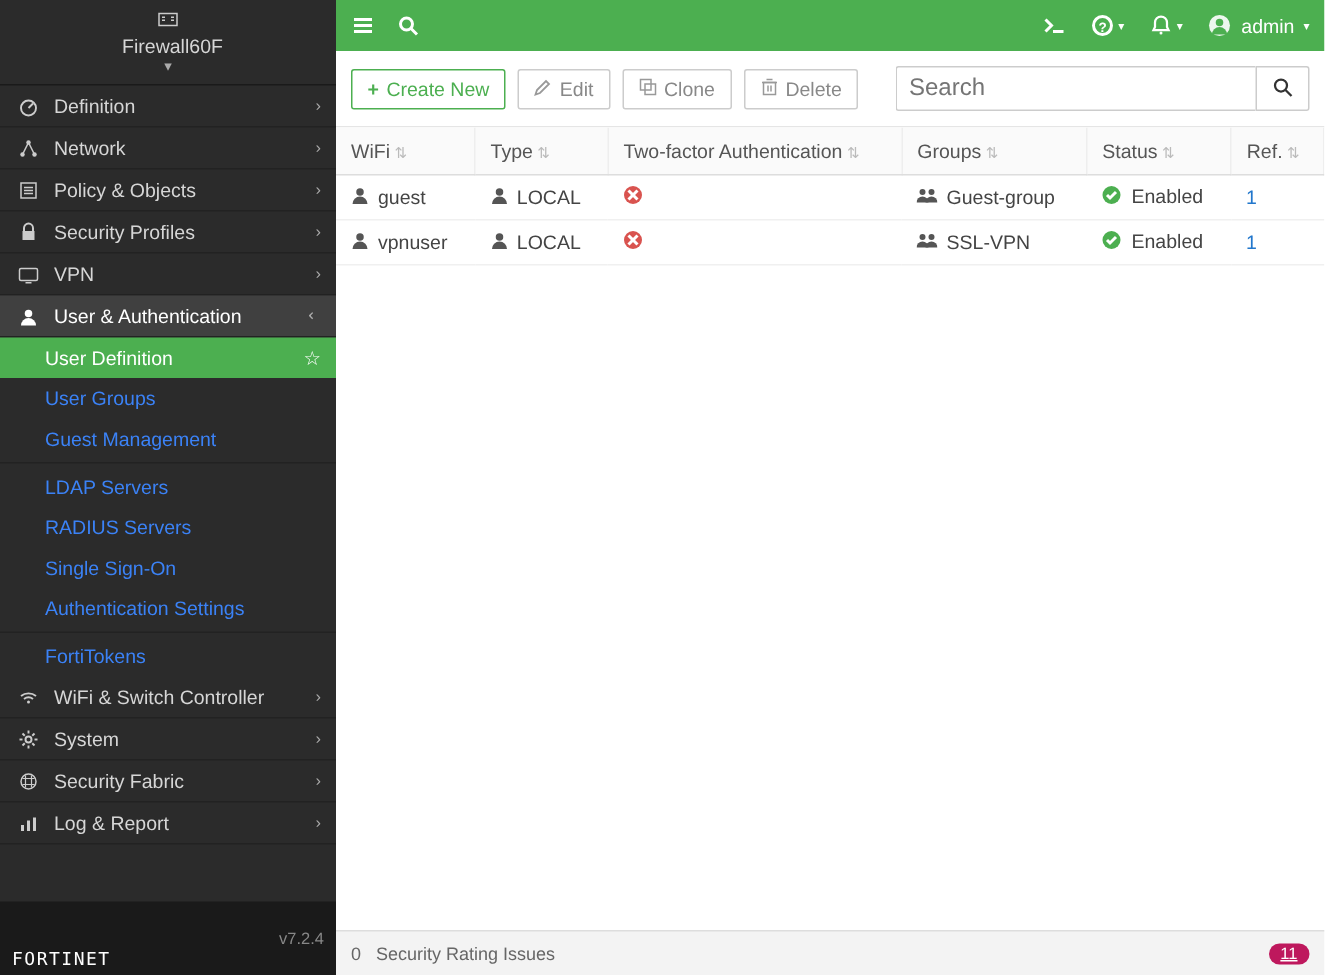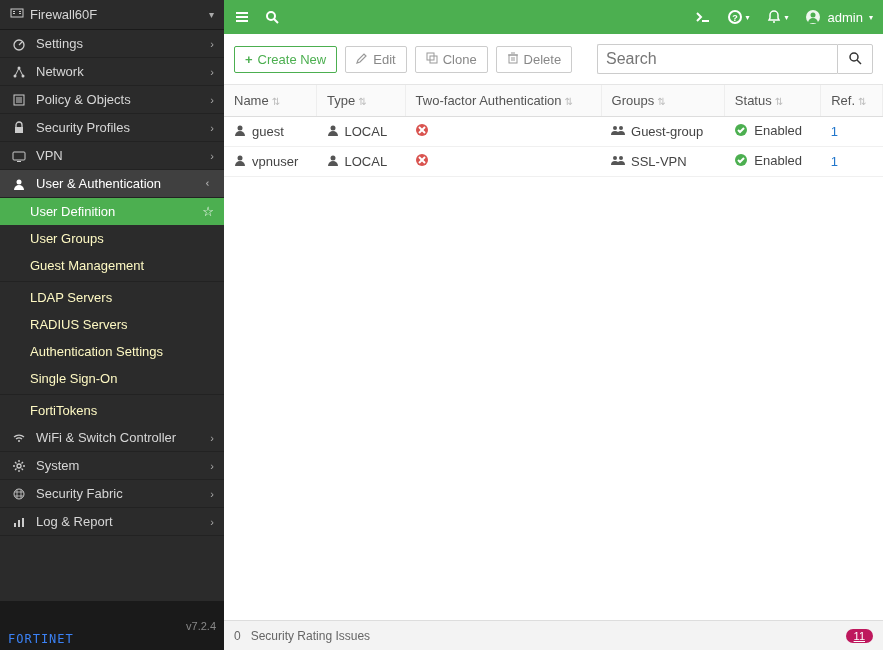--- a/index.html
+++ b/index.html
@@ -1,35 +1,35 @@
 <!DOCTYPE html>
 <html><head>
 <meta charset="utf-8">
 <style>
 * { box-sizing: border-box; margin: 0; padding: 0; }
 html, body { width: 883px; height: 650px; font-family: Arial, sans-serif; font-size: 13px; overflow: hidden; }
 body { display: flex; flex-direction: column; }
 .app { display: flex; flex: 1; height: 620px; }
 .sidebar { width: 224px; background: #2b2b2b; color: #c4c4c4; display: flex; flex-direction: column; }
-.sb-header { display: flex; align-items: center; padding: 6px 10px; border-bottom: 1px solid #1a1a1a; font-size: 13px; color: #d6d6d6; }
+.sb-header { display: flex; align-items: center; padding: 6px 10px; border-bottom: 1px solid #1a1a1a; font-size: 13px; color: #d6d6d6; flex-direction: column; }
 .sb-header .spacer { flex: 1; }
 .sb-header .caret { font-size: 10px; color: #aaa; }
 .nav { flex: 1; overflow-y: auto; }
 .nav-item { display: flex; align-items: center; padding: 6px 10px; cursor: pointer; color: #d6d6d6; border-bottom: 1px solid #222; }
 .nav-item .icon { width: 18px; display: inline-flex; justify-content: center; margin-right: 8px; }
 .nav-item .label { flex: 1; white-space: nowrap; overflow: hidden; text-overflow: ellipsis; }
 .nav-item .chev { font-size: 11px; color: #aaa; }
 .nav-item.expanded { background: #404040; color: #fff; font-weight: normal; }
 .nav-item.expanded .chev { transform: rotate(90deg); display: inline-block; }
-.sub-item { display: flex; align-items: center; padding: 6px 10px 6px 30px; cursor: pointer; color: #fef9c3; font-size: 13px; }
+.sub-item { display: flex; align-items: center; padding: 6px 10px 6px 30px; cursor: pointer; color: #3b82f6; font-size: 13px; }
 .sub-item.active { background: #4caf50; color: #fff; }
 .sub-item .star { margin-left: auto; color: #fff; }
 .sub-divider { border-top: 1px solid #222; margin: 2px 0; }
 .sb-footer { display: flex; align-items: center; justify-content: space-between; padding: 4px 8px; background: #1a1a1a; font-size: 11px; color: #888; }
-.sb-footer .brand { font-family: monospace; letter-spacing: 1px; color: #3b82f6; font-size: 12px; margin-top: 27px; }
+.sb-footer .brand { font-family: monospace; letter-spacing: 1px; color: #ffffff; font-size: 12px; margin-top: 27px; }
 .main { flex: 1; display: flex; flex-direction: column; }
 .topbar { height: 34px; background: #4caf50; display: flex; align-items: center; padding: 0 10px; color: #fff; gap: 12px; }
 .topbar .left { display: flex; gap: 14px; }
 .topbar .right { margin-left: auto; display: flex; align-items: center; gap: 16px; }
 .topbar .icon-btn { cursor: pointer; display: inline-flex; align-items: center; gap: 3px; }
 .topbar .caret-sm { font-size: 8px; }
 .toolbar { display: flex; align-items: center; padding: 10px; gap: 8px; background: #fff; border-bottom: 1px solid #e5e5e5; }
 .btn { display: inline-flex; align-items: center; gap: 5px; padding: 5px 10px; border: 1px solid #ccc; border-radius: 2px; background: #fff; cursor: pointer; color: #888; font-size: 13px; }
 .btn.create { color: #4caf50; border-color: #4caf50; }
 .search-wrap { margin-left: auto; display: flex; }
@@ -68,21 +68,21 @@
       <span class="caret">▾</span>
     </div>
     <div class="nav">
       <div class="nav-item">
         <span class="icon">
             <svg width="14" height="14" viewBox="0 0 14 14">
               <circle cx="7" cy="8" r="5" fill="none" stroke="#ccc" stroke-width="1.3"></circle>
               <line x1="7" y1="8" x2="10" y2="5" stroke="#ccc" stroke-width="1.3"></line>
             </svg>
           </span>
-        <span class="label">Settings</span>
+        <span class="label">Definition</span>
         <span class="chev">›</span>
       </div>
       <div class="nav-item">
         <span class="icon">
             <svg width="14" height="14" viewBox="0 0 14 14">
               <circle cx="3" cy="11" r="1.5" fill="#ccc"></circle>
               <circle cx="11" cy="11" r="1.5" fill="#ccc"></circle>
               <circle cx="7" cy="3" r="1.5" fill="#ccc"></circle>
               <line x1="7" y1="3" x2="3" y2="11" stroke="#ccc"></line>
               <line x1="7" y1="3" x2="11" y2="11" stroke="#ccc"></line>
@@ -144,24 +144,24 @@
           <span>Guest Management</span>
         </div>
       <div class="sub-divider"></div>
       <div class="sub-item">
           <span>LDAP Servers</span>
         </div>
       <div class="sub-item">
           <span>RADIUS Servers</span>
         </div>
       <div class="sub-item">
+          <span>Single Sign-On</span>
+        </div>
+      <div class="sub-item">
           <span>Authentication Settings</span>
-        </div>
-      <div class="sub-item">
-          <span>Single Sign-On</span>
         </div>
       <div class="sub-divider"></div>
       <div class="sub-item">
           <span>FortiTokens</span>
         </div>
       <div class="nav-item">
         <span class="icon">
             <svg width="14" height="14" viewBox="0 0 14 14">
               <path d="M2 6 a8 8 0 0 1 10 0" fill="none" stroke="#ccc" stroke-width="1.3"></path>
               <path d="M4 8 a5 5 0 0 1 6 0" fill="none" stroke="#ccc" stroke-width="1.3"></path>
@@ -305,21 +305,21 @@
               <circle cx="6" cy="6" r="4" fill="none" stroke="#333" stroke-width="1.5"></circle>
               <line x1="9" y1="9" x2="13" y2="13" stroke="#333" stroke-width="1.5"></line>
             </svg></button>
       </div>
     </div>
 
     <div class="content">
       <table>
         <thead>
           <tr>
-            <th><span>Name</span><span class="sort">⇅</span></th>
+            <th><span>WiFi</span><span class="sort">⇅</span></th>
             <th><span>Type</span><span class="sort">⇅</span></th>
             <th><span>Two-factor Authentication</span><span class="sort">⇅</span></th>
             <th><span>Groups</span><span class="sort">⇅</span></th>
             <th><span>Status</span><span class="sort">⇅</span></th>
             <th><span>Ref.</span><span class="sort">⇅</span></th>
           </tr>
         </thead>
         <tbody id="table-body">
             <tr>
               <td><span class="cell-flex">

